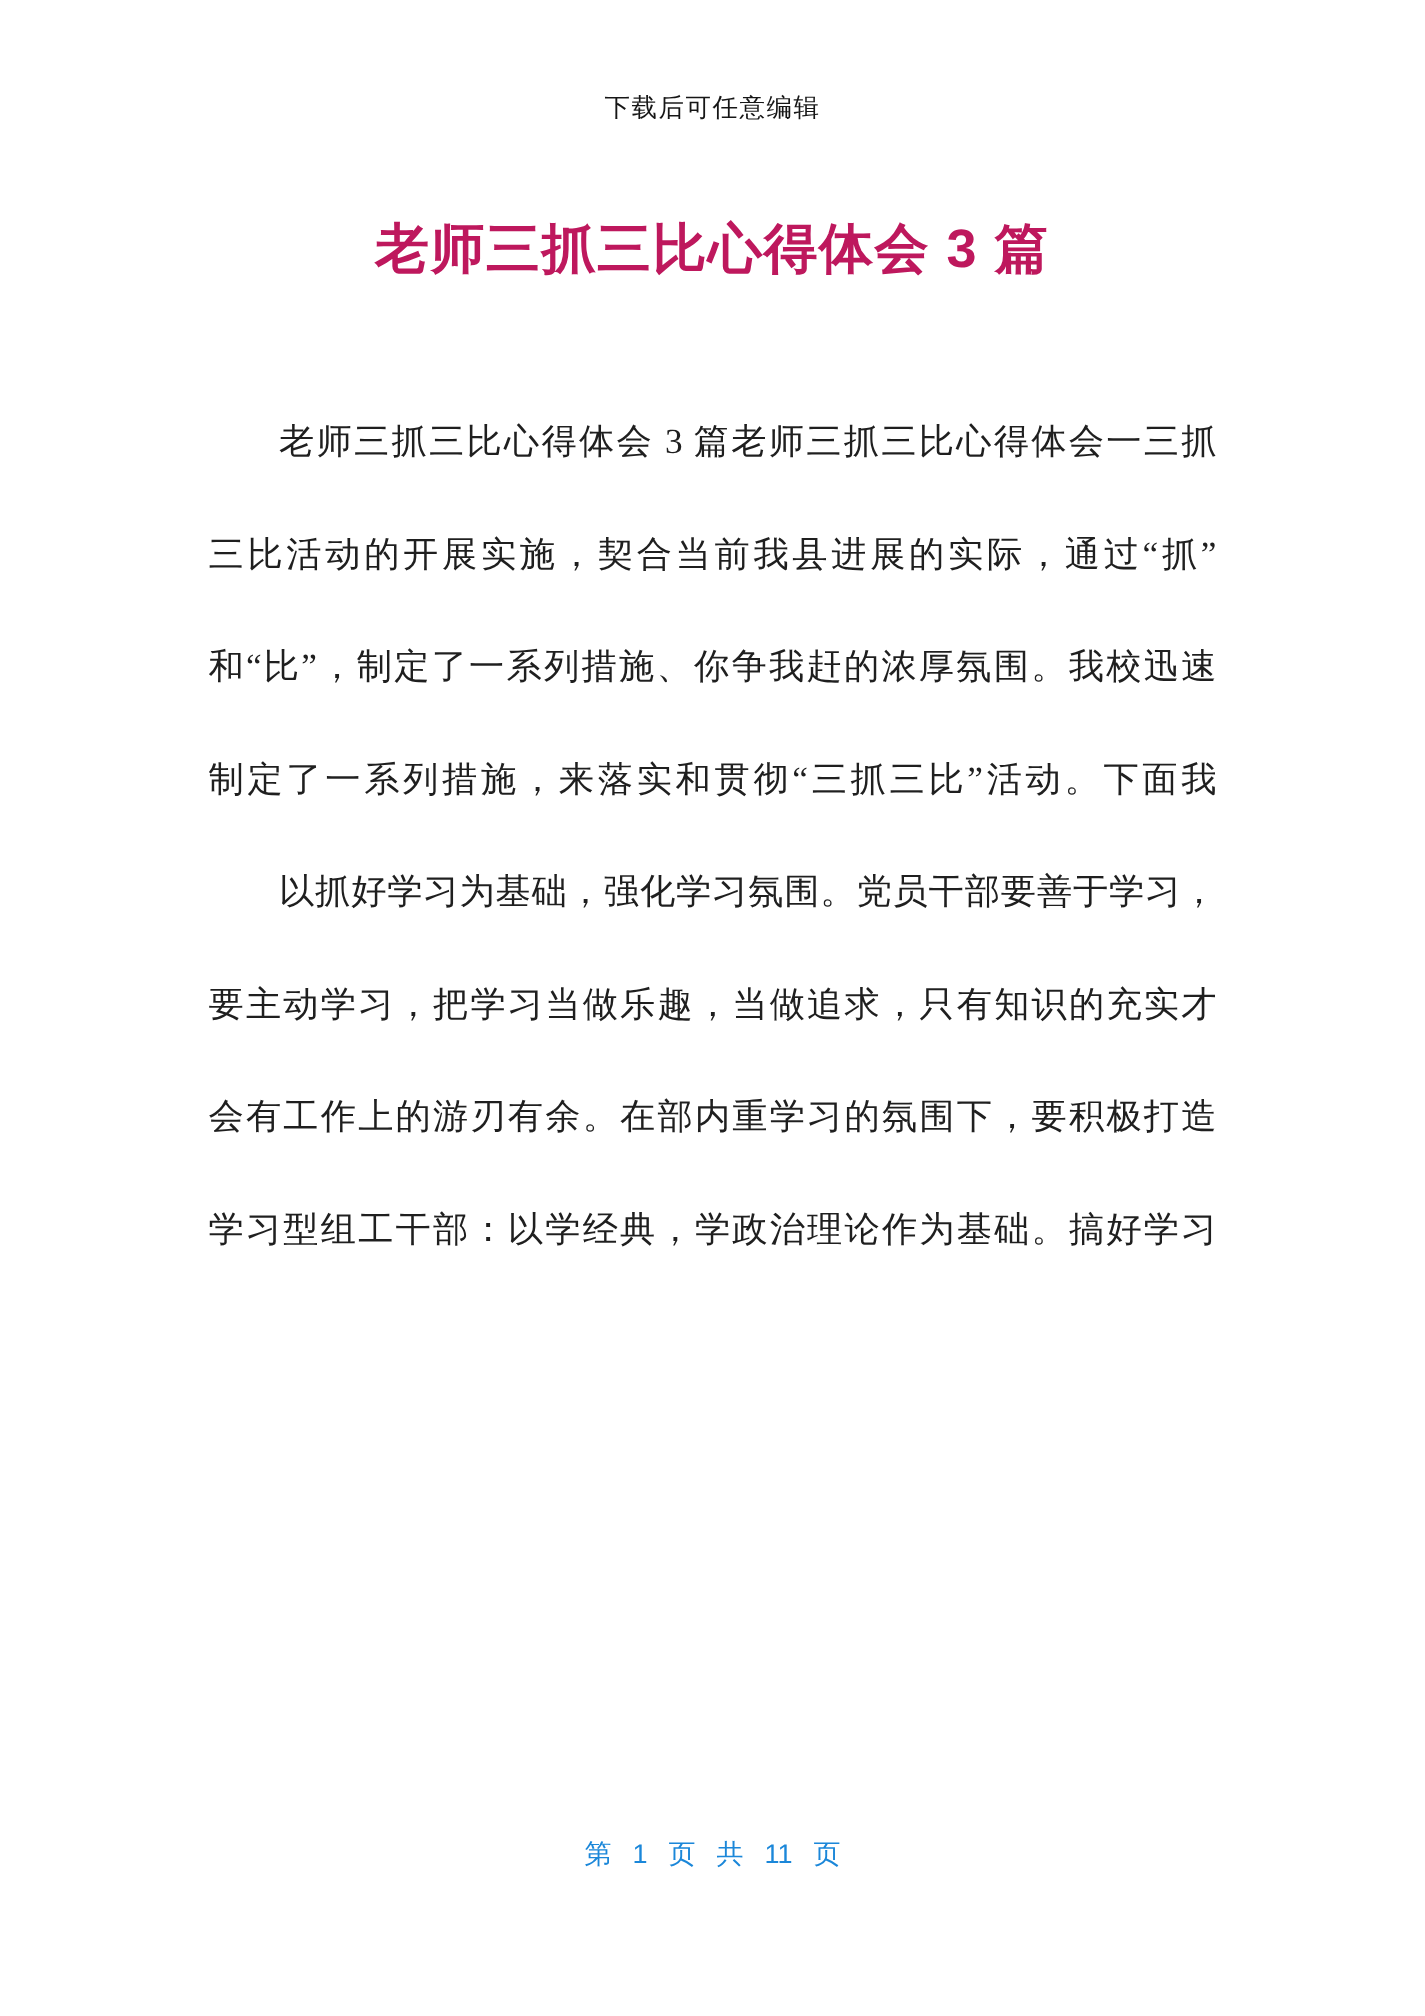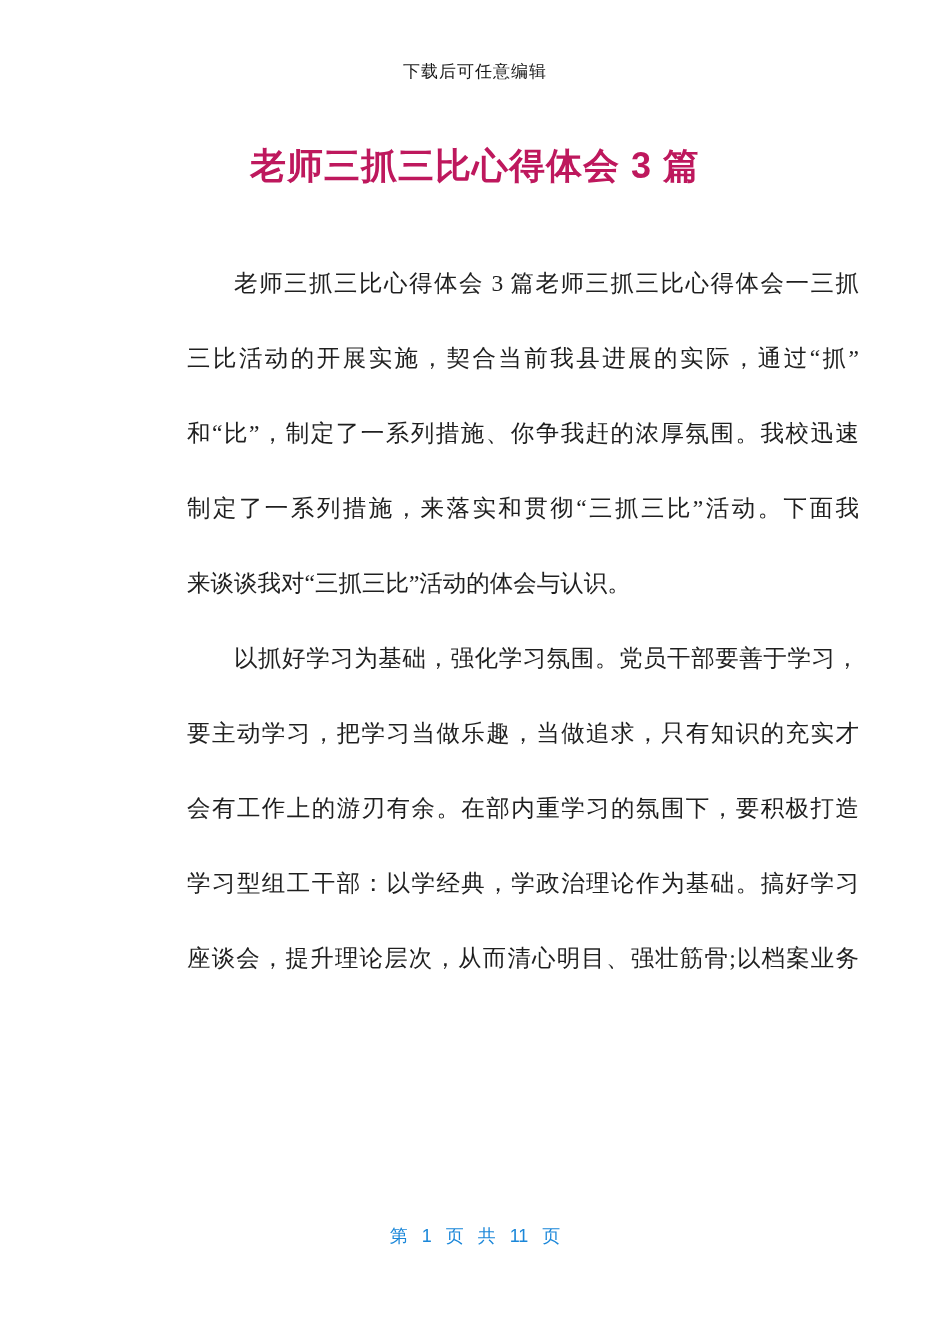--- a/index.html
+++ b/index.html
@@ -30,26 +30,25 @@
     text-align: center;
     font-family: "Liberation Sans", "DejaVu Sans", sans-serif;
     font-weight: 700;
     font-size: 36px;
     line-height: 60px;
     color: #be185d;
     letter-spacing: 1px;
   }
   .body-text {
     position: absolute;
-    top: 246px;
+    top: 258px;
     left: 139px;
     width: 672px;
     font-size: 23.5px;
     color: #1f1f1f;
-    margin-left: 48px;
   }
   .para { margin: 0; }
   .line {
     height: 75px;
     line-height: 75px;
     text-align: justify;
     text-align-last: justify;
     white-space: nowrap;
   }
   .line.first { padding-left: 47px; }
@@ -80,32 +79,30 @@
 
   <h1 class="doc-title">老师三抓三比心得体会 3 篇</h1>
 
   <div class="body-text">
 
     <div class="para">
       <div class="line first">老师三抓三比心得体会 3 篇老师三抓三比心得体会一三抓</div>
       <div class="line">三比活动的开展实施，契合当前我县进展的实际，通过“抓”</div>
       <div class="line">和“比”，制定了一系列措施、你争我赶的浓厚氛围。我校迅速</div>
       <div class="line">制定了一系列措施，来落实和贯彻“三抓三比”活动。下面我</div>
-      <div class="line end">来谈谈我对“三抓三比”活动的体会与认识。</div>
     </div>
 
     <div class="para">
     </div>
 
     <div class="para">
       <div class="line first">以抓好学习为基础，强化学习氛围。党员干部要善于学习，</div>
       <div class="line">要主动学习，把学习当做乐趣，当做追求，只有知识的充实才</div>
       <div class="line">会有工作上的游刃有余。在部内重学习的氛围下，要积极打造</div>
       <div class="line">学习型组工干部：以学经典，学政治理论作为基础。搞好学习</div>
-      <div class="line">座谈会，提升理论层次，从而清心明目、强壮筋骨;以档案业务</div>
     </div>
 
   </div>
 
   <div class="footer">
     <span class="seg">第</span>
     <span class="seg">1</span>
     <span class="seg">页</span>
     <span class="seg">共</span>
     <span class="seg">11</span>

